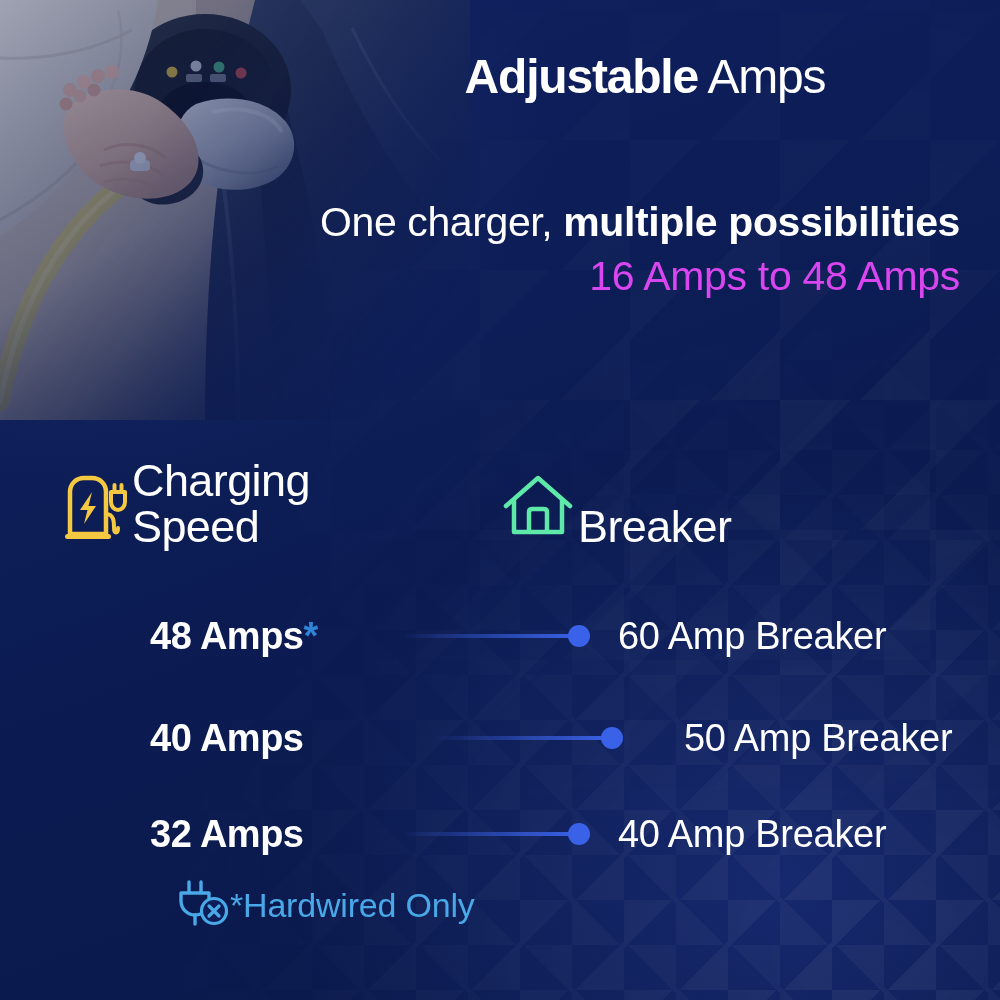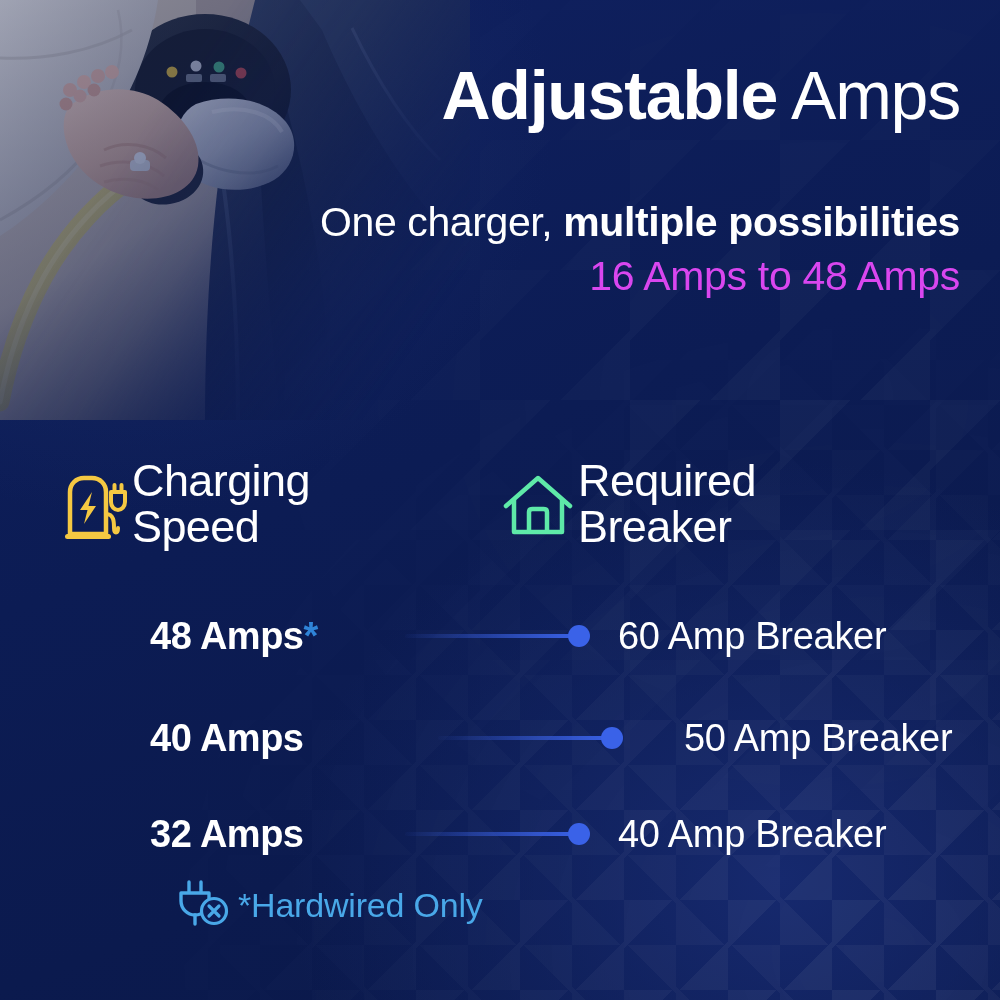--- a/index.html
+++ b/index.html
@@ -65,27 +65,26 @@
     position: absolute; inset: 0;
     background: linear-gradient(150deg, rgba(18,34,92,0.34) 0%, rgba(14,28,80,0.52) 45%, rgba(12,24,70,0.86) 78%, rgba(11,22,66,1) 100%);
     pointer-events: none;
   }
 
   
   .headline {
     position: absolute;
     left: 330px; top: 52px;
     width: 630px;
-    text-align: right;
+    text-align: center;
     color: #ffffff;
-    font-size: 68px;
+    font-size: 48px;
     line-height: 1.03;
     letter-spacing: -1.2px;
     white-space: nowrap;
-    margin-top: 8px;
   }
   .headline .hl-bold { font-weight: 700; }
   .headline .hl-light { font-weight: 300; }
 
   .subhead {
     position: absolute;
     left: 200px; top: 196px;
     width: 760px;
     text-align: right;
     color: #ffffff;
@@ -188,21 +187,21 @@
     letter-spacing: -0.3px;
     white-space: nowrap;
   }
 
   
   .footnote {
     position: absolute;
     left: 178px; top: 880px;
     display: flex;
     align-items: center;
-    gap: 8px;
+    gap: 0;
   }
   .footnote .fn-text {
     color: #49a8e8;
     font-size: 34px;
     font-weight: 300;
     letter-spacing: -0.2px;
     white-space: nowrap;
   }
 </style>
 </head>
@@ -348,21 +347,21 @@
 
   <div class="col-head right">
     <span class="ch-icon">
       <svg width="72" height="70" viewBox="0 0 72 70">
         <path d="M4 34 L36 6 L68 34" fill="none" stroke="#5ee9a8" stroke-width="4.5" stroke-linecap="round" stroke-linejoin="round"></path>
         <path d="M12 28 L12 60 L60 60 L60 28" fill="none" stroke="#5ee9a8" stroke-width="4.5" stroke-linecap="round" stroke-linejoin="round"></path>
         <path d="M27 60 L27 40 C27 38 28.5 37 30.5 37 L41.5 37 C43.5 37 45 38 45 40 L45 60" fill="none" stroke="#5ee9a8" stroke-width="4.5" stroke-linejoin="round"></path>
       </svg>
     </span>
     <span class="ch-text">
-      <span>Required</span><br>
+      <br>
       <span>Breaker</span>
     </span>
   </div>
 
   <div class="row row-1">
     <div class="amps">
       <span>48 Amps</span><span class="star">*</span>
     </div>
     <div class="connector">
       <span class="line"></span>

